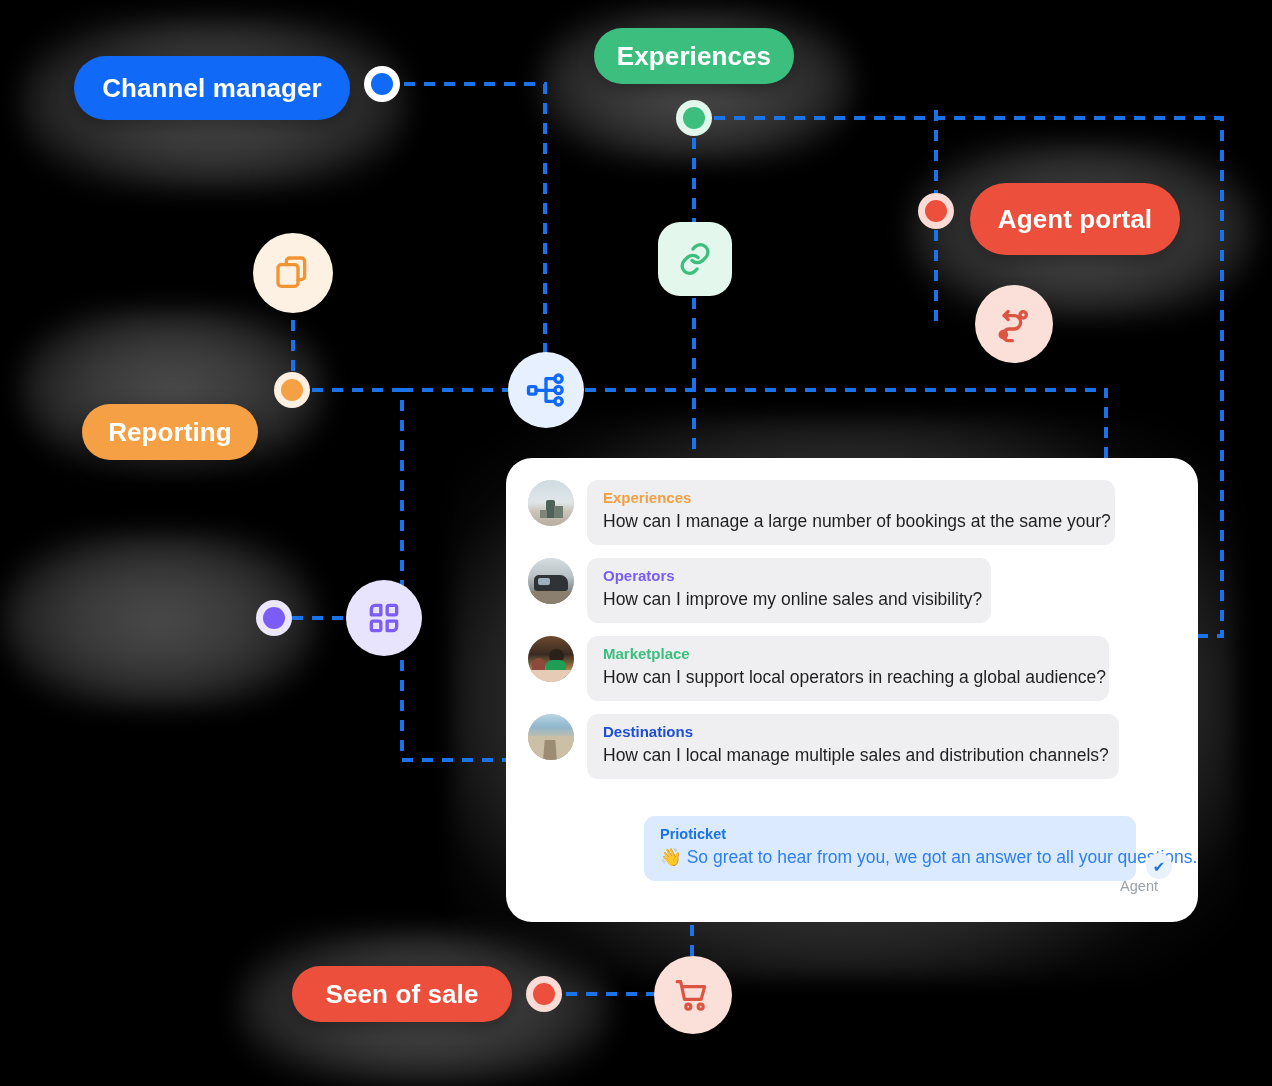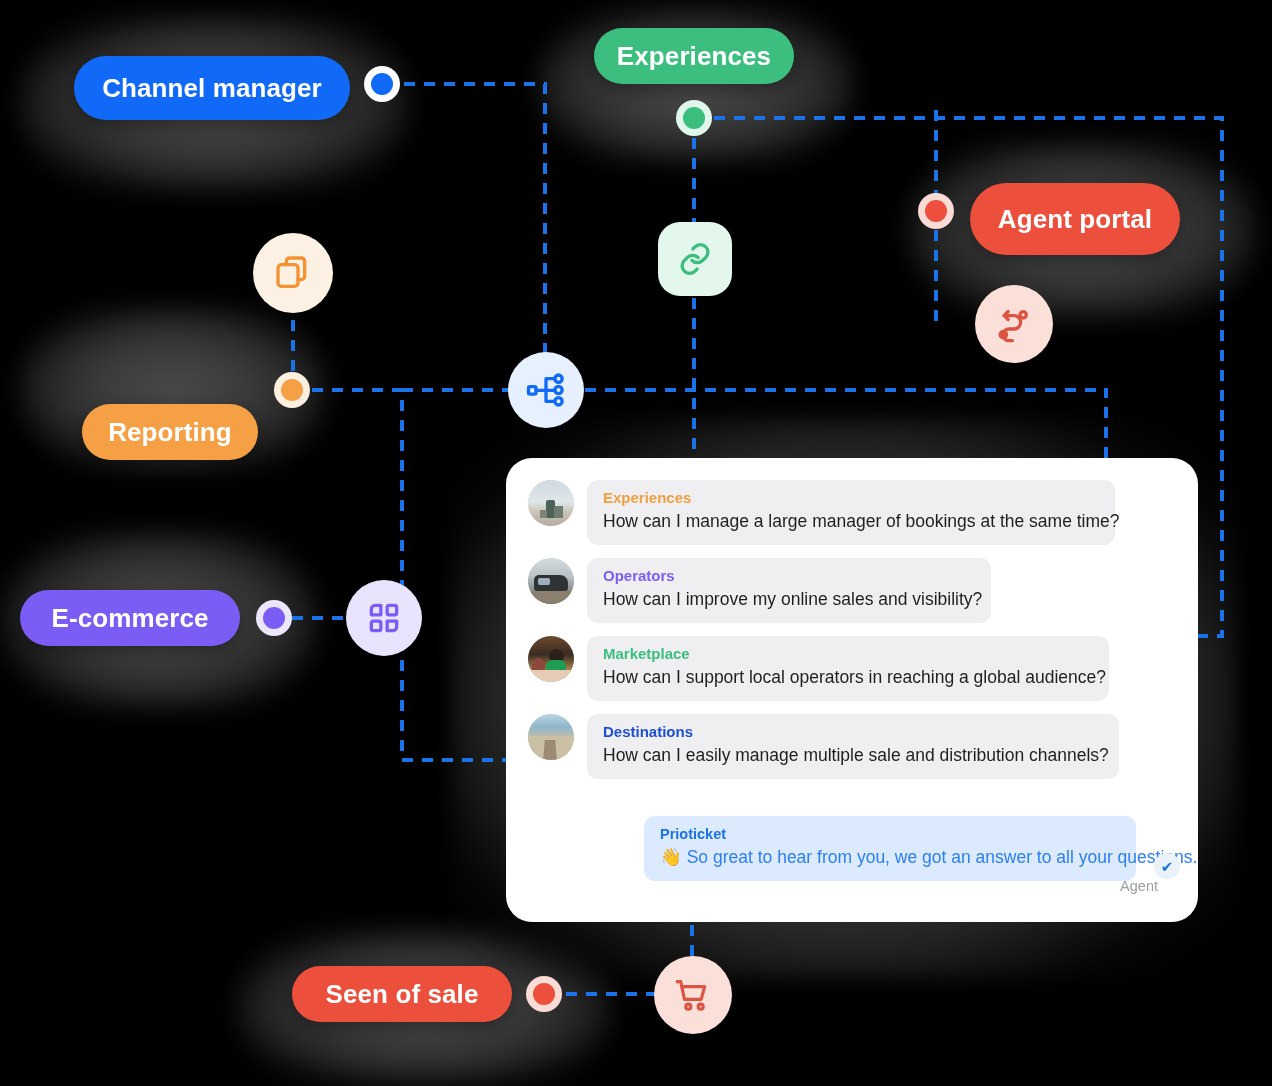--- a/index.html
+++ b/index.html
@@ -95,21 +95,21 @@
     font-size:15px;font-weight:700;line-height:18px;margin-bottom:2px;
   }
   .bubble .body{
     font-size:17.5px;color:#1f1f1f;line-height:24px;white-space:nowrap;
   }
   .tag.orange{color:#f0a042;}
   .tag.purple{color:#7b5cf5;}
   .tag.green{color:#3cbe7f;}
   .tag.red{color:#1d4ed8;}
 
-  #outRow{position:absolute;left:138px;top:358px;display:flex;align-items:center;gap:18px;}
+  #outRow{position:absolute;left:138px;top:358px;display:flex;align-items:center;gap:10px;}
   #outBubble{
     background:#dbeafe;border-radius:11px;padding:9px 16px 12px 16px;
   }
   #outBubble .tag{font-size:14.5px;font-weight:700;color:#1b74e4;line-height:18px;margin-bottom:2px;}
   #outBubble .body{font-size:17.5px;color:#2d7ff0;line-height:24px;white-space:nowrap;}
   #seenCheck{
     width:26px;height:26px;border-radius:50%;background:#e9f1fb;
     display:flex;align-items:center;justify-content:center;align-self:flex-end;margin-bottom:2px;
   }
   #seenLabel{
@@ -181,23 +181,20 @@
     <i style="width:22px;height:22px;"></i>
   </div>
 
   <div class="pill orange" style="left:82px;top:362px;width:176px;height:56px;margin-top:42px;">
     <span>Reporting</span>
   </div>
   <div class="node orange" style="left:274px;top:372px;width:36px;height:36px;">
     <i style="width:22px;height:22px;"></i>
   </div>
 
-  <div class="pill purple" style="left:20px;top:590px;width:220px;height:56px;">
-    <span>E-commerce</span>
-  </div>
   <div class="node purple" style="left:256px;top:600px;width:36px;height:36px;">
     <i style="width:22px;height:22px;"></i>
   </div>
 
   <div class="pill red" style="left:292px;top:966px;width:220px;height:56px;">
     <span>Seen of sale</span>
   </div>
   <div class="node red" style="left:526px;top:976px;width:36px;height:36px;">
     <i style="width:22px;height:22px;"></i>
   </div>
@@ -258,21 +255,21 @@
 
     <div class="msgRow" style="left:22px;top:22px;">
       <div class="avatar">
         <div class="sky" style="background:linear-gradient(#cfdbe2 0%,#dfe6e8 48%,#c9c2b6 70%,#b7ada0 100%);"></div>
         <div style="position:absolute;left:18px;top:20px;width:9px;height:18px;background:#4e6159;border-radius:2px 2px 0 0;"></div>
         <div style="position:absolute;left:26px;top:26px;width:9px;height:12px;background:#6d7b70;"></div>
         <div style="position:absolute;left:12px;top:30px;width:7px;height:8px;background:#7d8478;"></div>
       </div>
       <div class="bubble" style="width:496px;">
         <div class="tag orange">Experiences</div>
-        <div class="body">How can I manage a large manager of  bookings at the same time?</div>
+        <div class="body">How can I manage a large number of  bookings at the same your?</div>
       </div>
     </div>
 
     <div class="msgRow" style="left:22px;top:178px;">
       <div class="avatar">
         <div class="sky" style="background:linear-gradient(#6d4a2e 0%,#3a2b22 40%,#b9904f 78%,#d8b77d 100%);"></div>
         <div style="position:absolute;left:21px;top:13px;width:15px;height:14px;background:#2c2118;border-radius:50%;"></div>
         <div style="position:absolute;left:18px;top:24px;width:20px;height:18px;background:#1f9d55;border-radius:6px 6px 0 0;"></div>
         <div style="position:absolute;left:4px;top:22px;width:13px;height:12px;background:#8d4a3c;border-radius:50% 50% 0 0;"></div>
         <div style="position:absolute;left:0;top:34px;width:46px;height:12px;background:#e6cbb6;"></div>
@@ -297,21 +294,21 @@
     </div>
 
     <div class="msgRow" style="left:22px;top:256px;">
       <div class="avatar">
         <div class="sky" style="background:linear-gradient(#b9d4e2 0%,#8fb7cb 28%,#cdbfa4 56%,#a89a83 100%);"></div>
         <div style="position:absolute;left:0;top:22px;width:46px;height:24px;background:#cbbfa5;"></div>
         <div style="position:absolute;left:16px;top:24px;width:12px;height:22px;background:#9c8c74;transform:perspective(30px) rotateX(22deg);"></div>
       </div>
       <div class="bubble" style="width:500px;">
         <div class="tag red">Destinations</div>
-        <div class="body">How can I easily manage multiple sale and distribution channels?</div>
+        <div class="body">How can I local manage multiple sales and distribution channels?</div>
       </div>
     </div>
 
     <div id="outRow">
       <div id="outBubble" style="width:460px;">
         <div class="tag">Prioticket</div>
         <div class="body">
           <span>👋</span>
           <span>So great to hear from you, we got an answer to all your questions.</span>
         </div>

